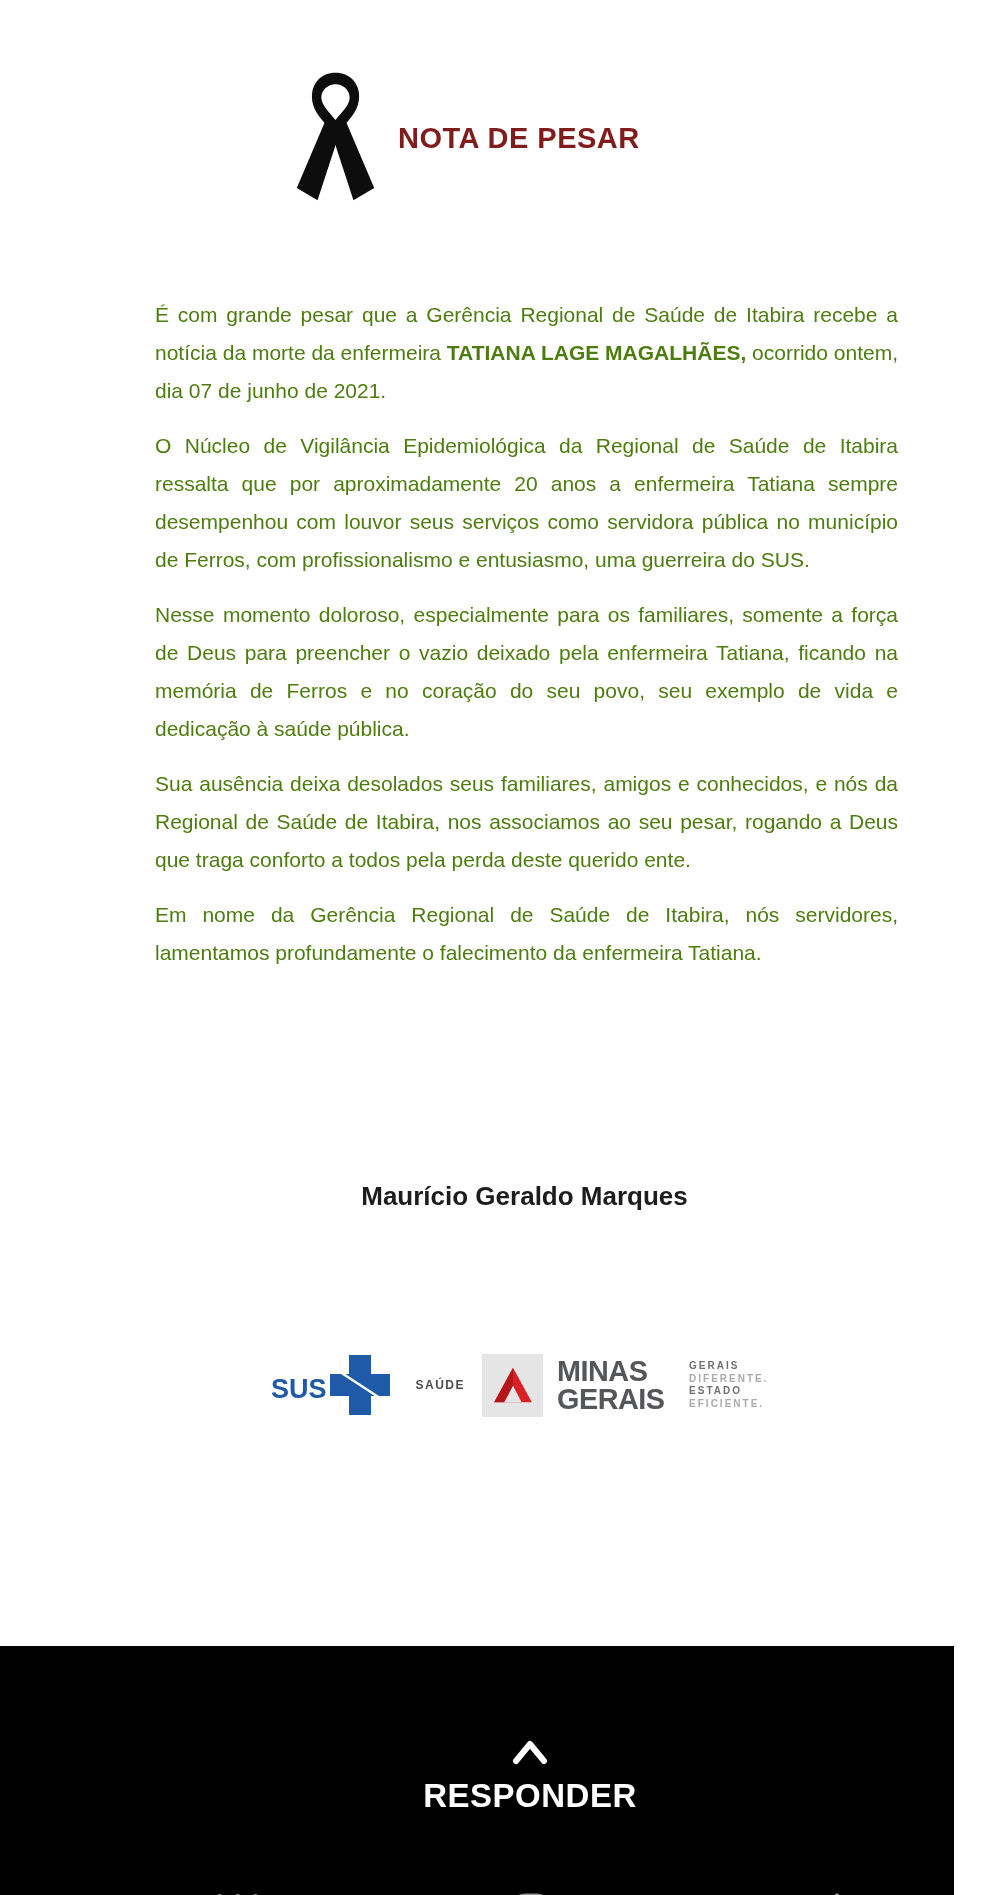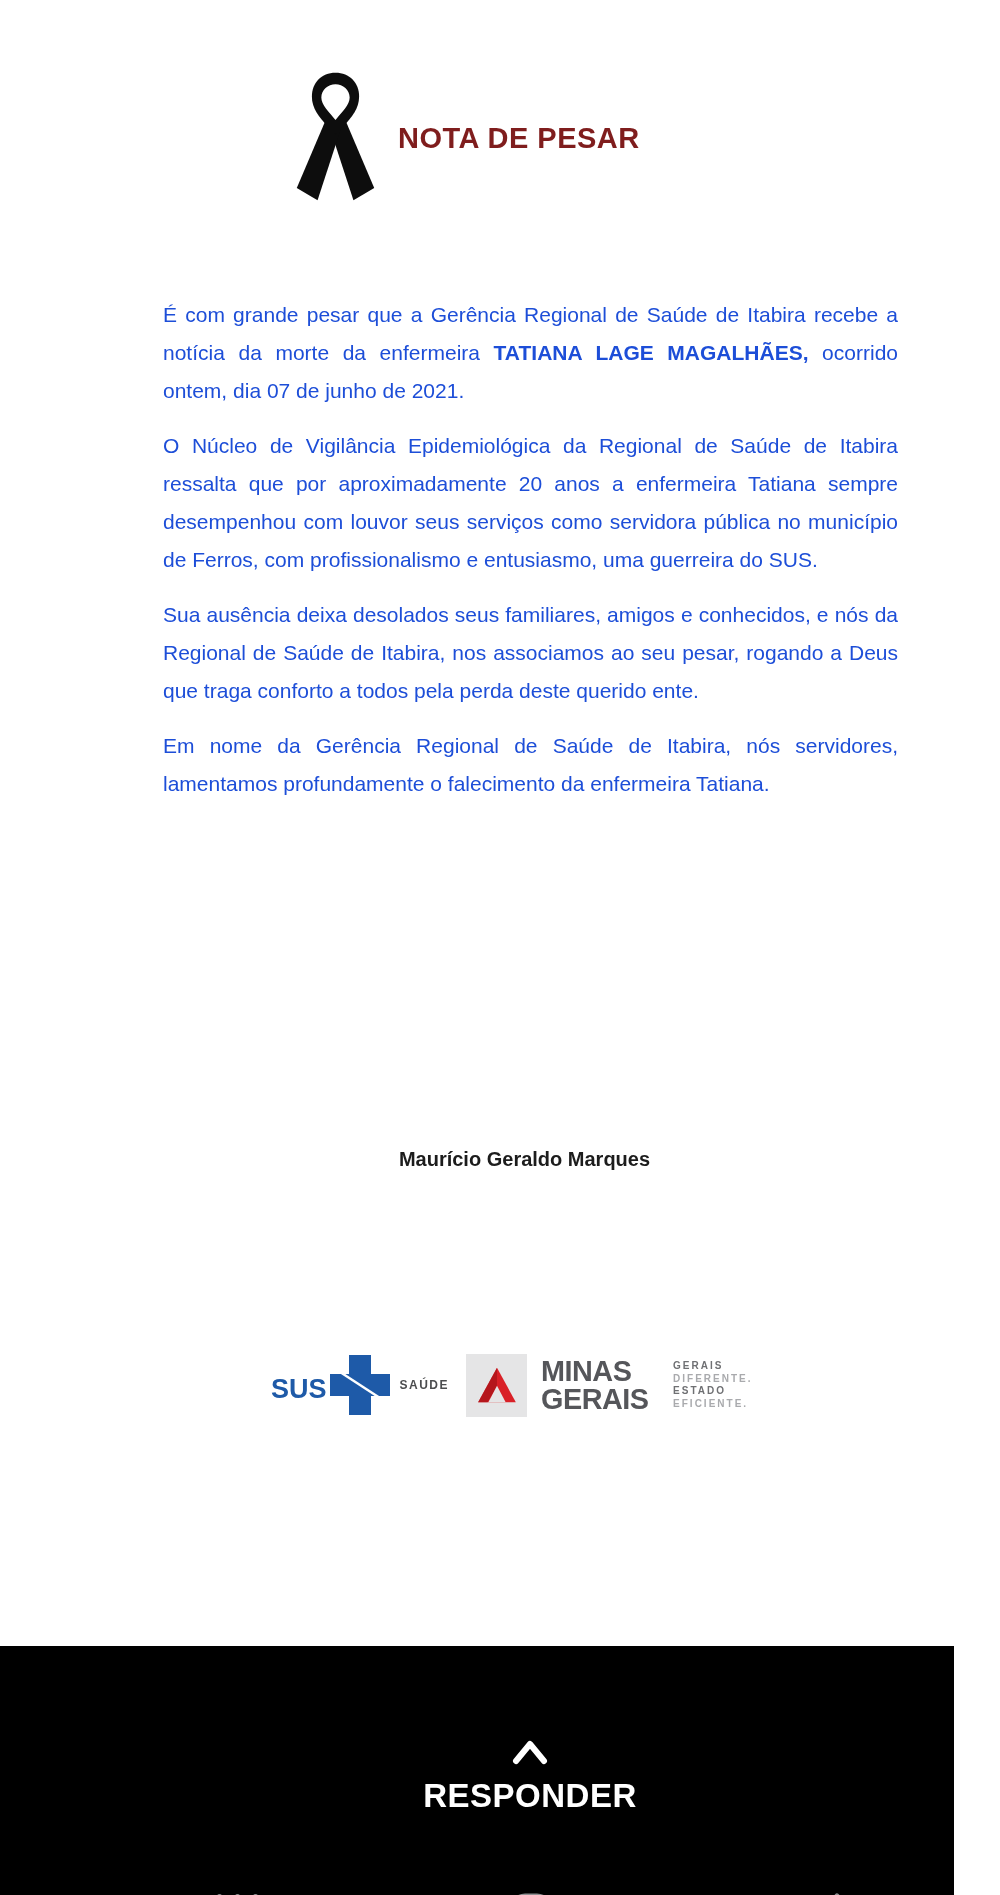--- a/index.html
+++ b/index.html
@@ -16,38 +16,38 @@
   }
   .ribbon-svg { width:85px; height:137px; display:block; }
   .doc-title {
     font-size:29px; font-weight:bold; color:#7f1d1d; letter-spacing:0.5px;
     white-space:nowrap;
   }
 
   
   .text-block { position:absolute; left:151px; top:296px; width:747px; }
   .text-block p {
-    margin:0 0 17px 12px;
-    font-size:21px; line-height:38px; color:#1d4ed8;
+    margin:0 0 17px 4px;
+    font-size:21px; line-height:38px; color:#4d7c0f;
     text-align:justify; text-justify:inter-word;
   }
   .text-block p:last-child { margin-bottom:0; }
   .text-block b { font-weight:bold; }
 
   
   .signature { position:absolute; left:151px; top:1146px; width:747px; text-align:center; color:#1c1c1c; }
-  .sig-name { font-size:20px; font-weight:bold; line-height:26px; margin-bottom:12px; }
+  .sig-name { font-size:26px; font-weight:bold; line-height:26px; margin-bottom:12px;margin-top:37px; }
   .sig-role { font-size:21px; line-height:26px; }
 
   
   .logos-row { position:absolute; left:271px; top:1352px; height:66px; display:flex; align-items:center; }
   .sus-logo { display:flex; align-items:center; }
   .sus-text { color:#1e5aa8; font-weight:800; font-size:27px;margin-top:8px; }
   .sus-cross { width:60px; height:60px; margin-left:3px; display:block; }
-  .saude-label { margin-left:10px; font-size:12px; font-weight:800; color:#4c4d4f; letter-spacing:1.5px; }
+  .saude-label { margin-left:26px; font-size:12px; font-weight:800; color:#4c4d4f; letter-spacing:1.5px; }
   .mg-square { margin-left:17px; width:61px; height:63px; background:#e5e5e6; display:flex; align-items:center; justify-content:center; }
   .mg-tri { width:48px; height:44px; display:block; }
   .mg-word {
     margin-left:14px; font-weight:800; font-size:30px; line-height:28px;
     color:#55565a; letter-spacing:-0.5px; transform:scaleX(0.96); transform-origin:left center;
   }
   .mg-slogan { margin-left:20px; font-size:10px; font-weight:700; letter-spacing:2px; line-height:12.5px; }
   .mg-slogan div:nth-child(odd)  { color:#6f7073; }
   .mg-slogan div:nth-child(even) { color:#a9aaad; }
 
@@ -76,20 +76,21 @@
       <path d="M54,52 L26,138 L4,125 L38,45 Z" fill="#0d0d0d"></path>
       <path d="M45,3 C30,3 20,14 20,28 C20,41 28,50 36,59 L45,68 L54,59 C62,50 70,41 70,28 C70,14 60,3 45,3 Z" fill="#0d0d0d"></path>
       <path d="M45,15 C53,15 60,21 60,29 C60,37 52,44 45,53 C38,44 30,37 30,29 C30,21 37,15 45,15 Z" fill="#ffffff"></path>
     </svg>
     <div class="doc-title">NOTA DE PESAR</div>
   </div>
 
   <div class="text-block">
     <p><span>É com grande pesar que a Gerência Regional de Saúde de Itabira recebe a notícia da morte da enfermeira </span><b>TATIANA LAGE MAGALHÃES,</b><span> ocorrido ontem, dia 07 de junho de 2021.</span></p>
     <p>O Núcleo de Vigilância Epidemiológica da Regional de Saúde de Itabira ressalta que por aproximadamente 20 anos a enfermeira Tatiana sempre desempenhou com louvor seus serviços como servidora pública no município de Ferros, com profissionalismo e entusiasmo, uma guerreira do SUS.</p>
+    <p>Nesse momento doloroso, especialmente para os familiares, somente a força de Deus para preencher o vazio deixado pela enfermeira Tatiana, ficando na memória de Ferros e no coração do seu povo, seu exemplo de vida e dedicação à saúde pública.</p>
     <p>Sua ausência deixa desolados seus familiares, amigos e conhecidos, e nós da Regional de Saúde de Itabira, nos associamos ao seu pesar, rogando a Deus que traga conforto a todos pela perda deste querido ente.</p>
     <p>Em nome da Gerência Regional de Saúde de Itabira, nós servidores, lamentamos profundamente o falecimento da enfermeira Tatiana.</p>
   </div>
 
   <div class="signature">
     <div class="sig-name">Maurício Geraldo Marques</div>
   </div>
 
   <div class="logos-row">
     <div class="sus-logo">

